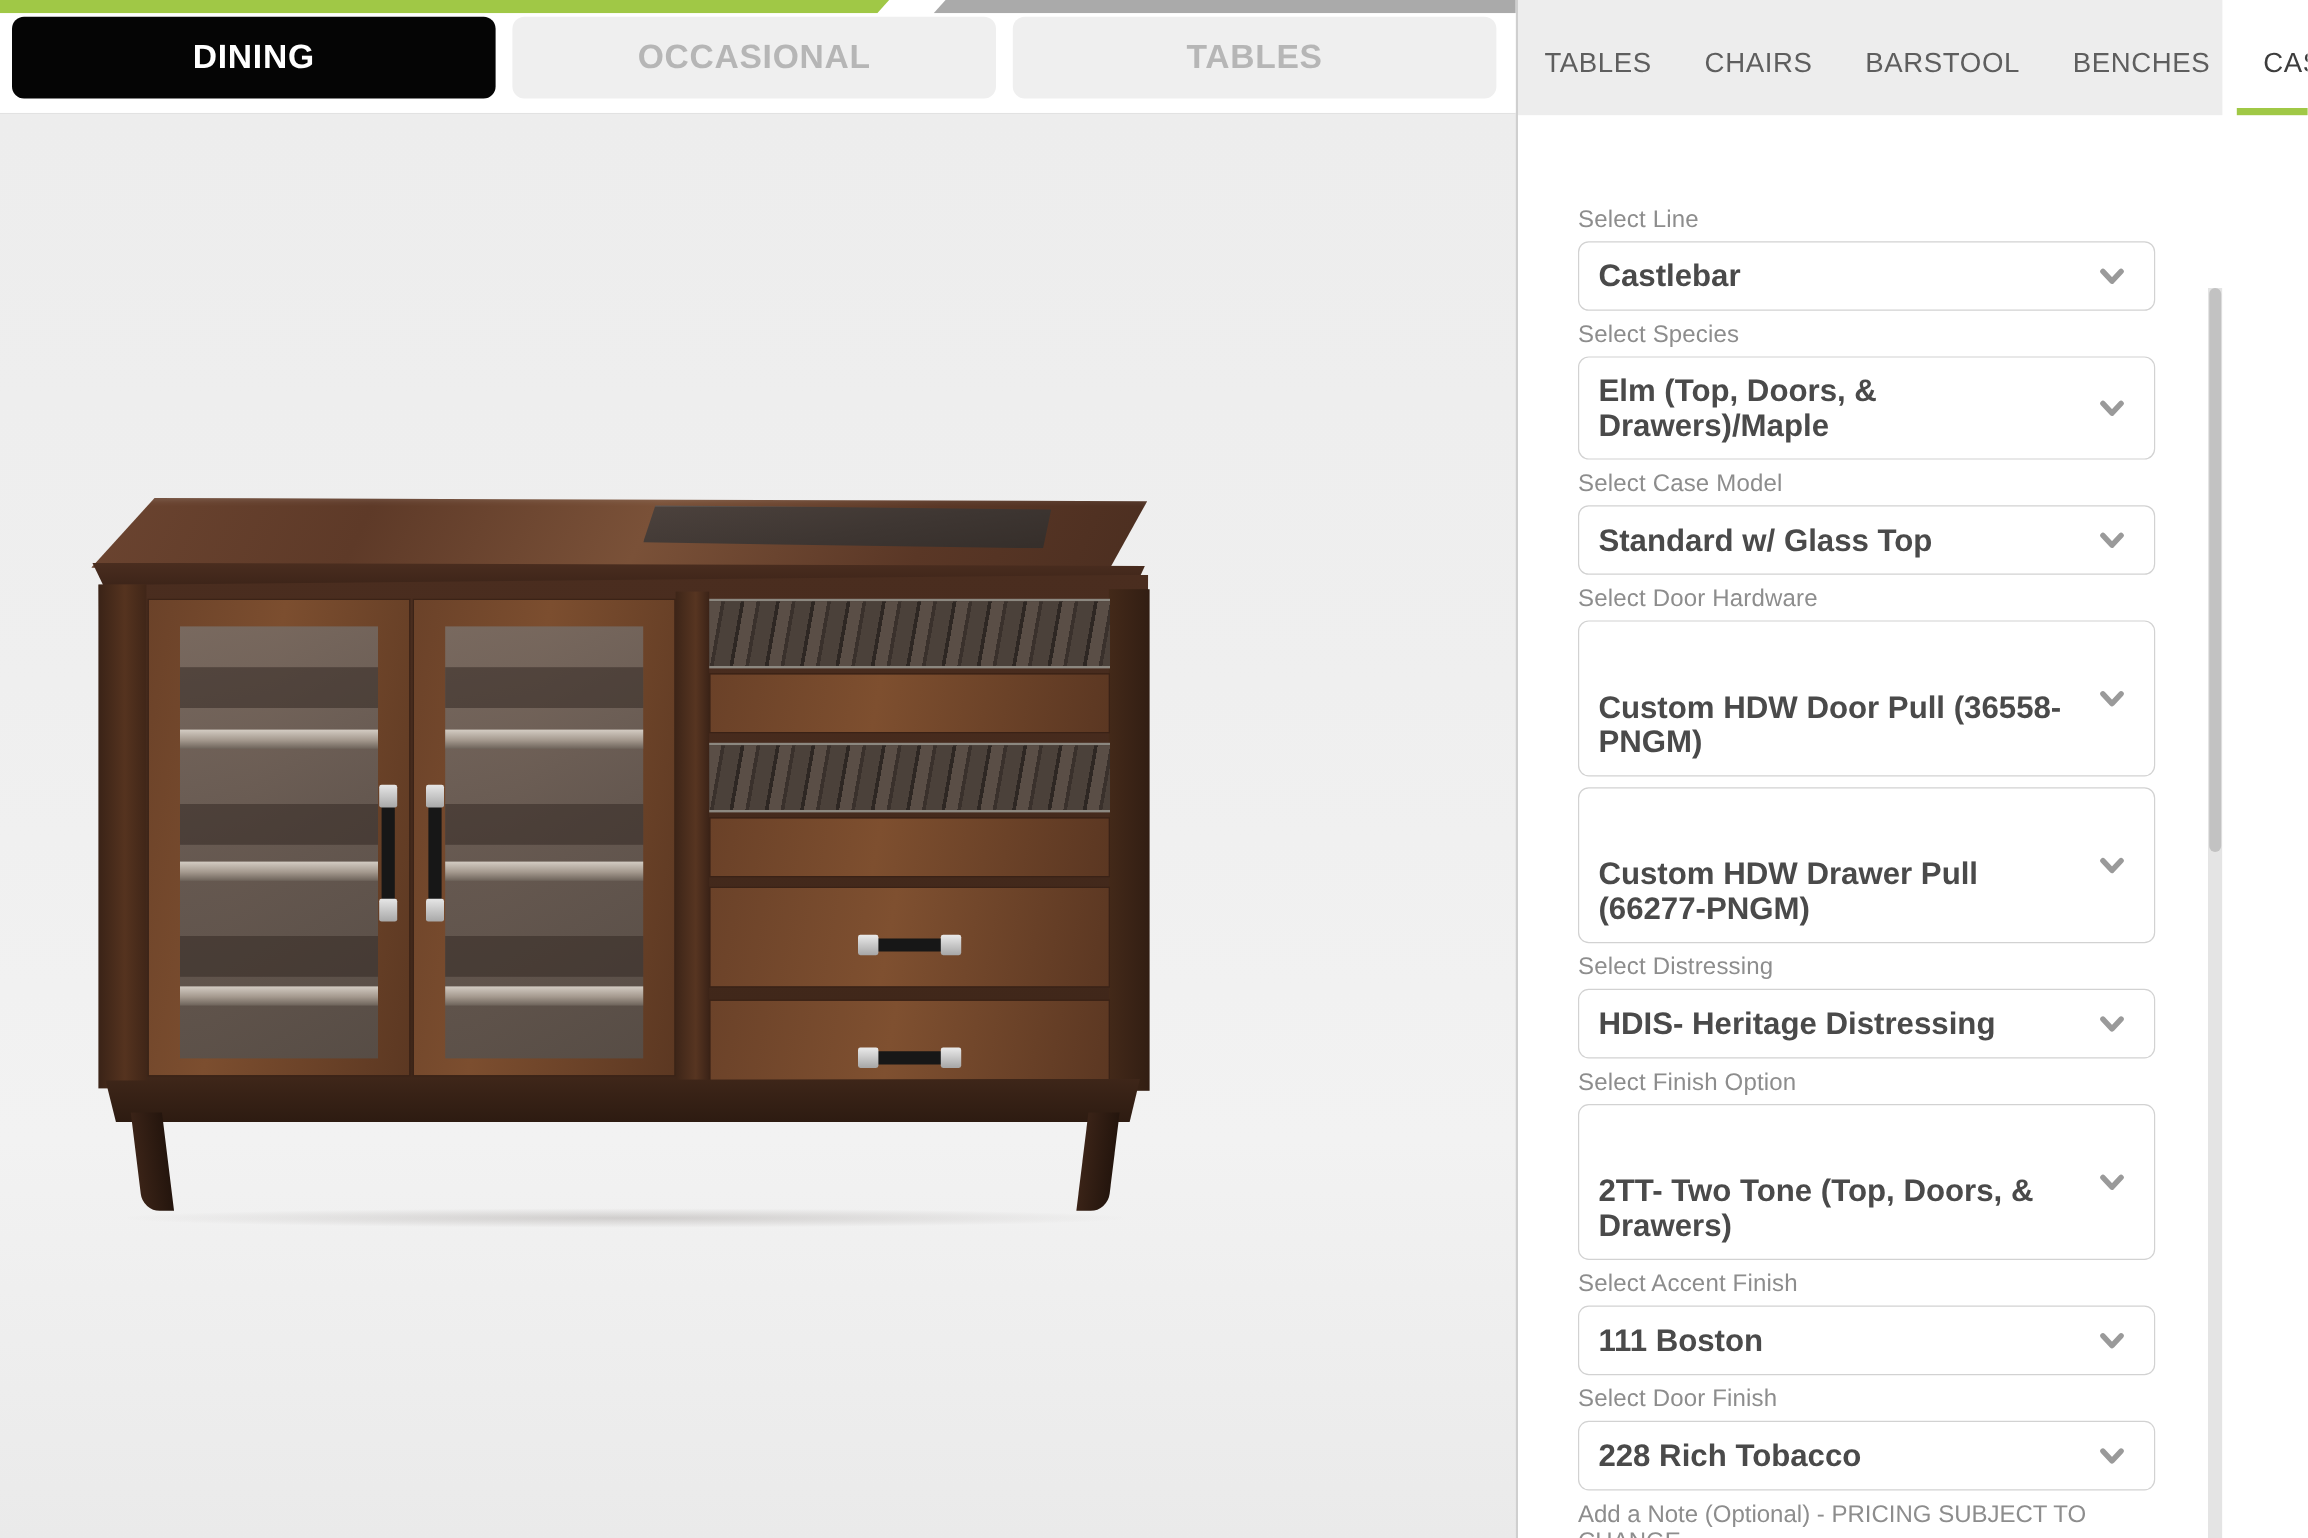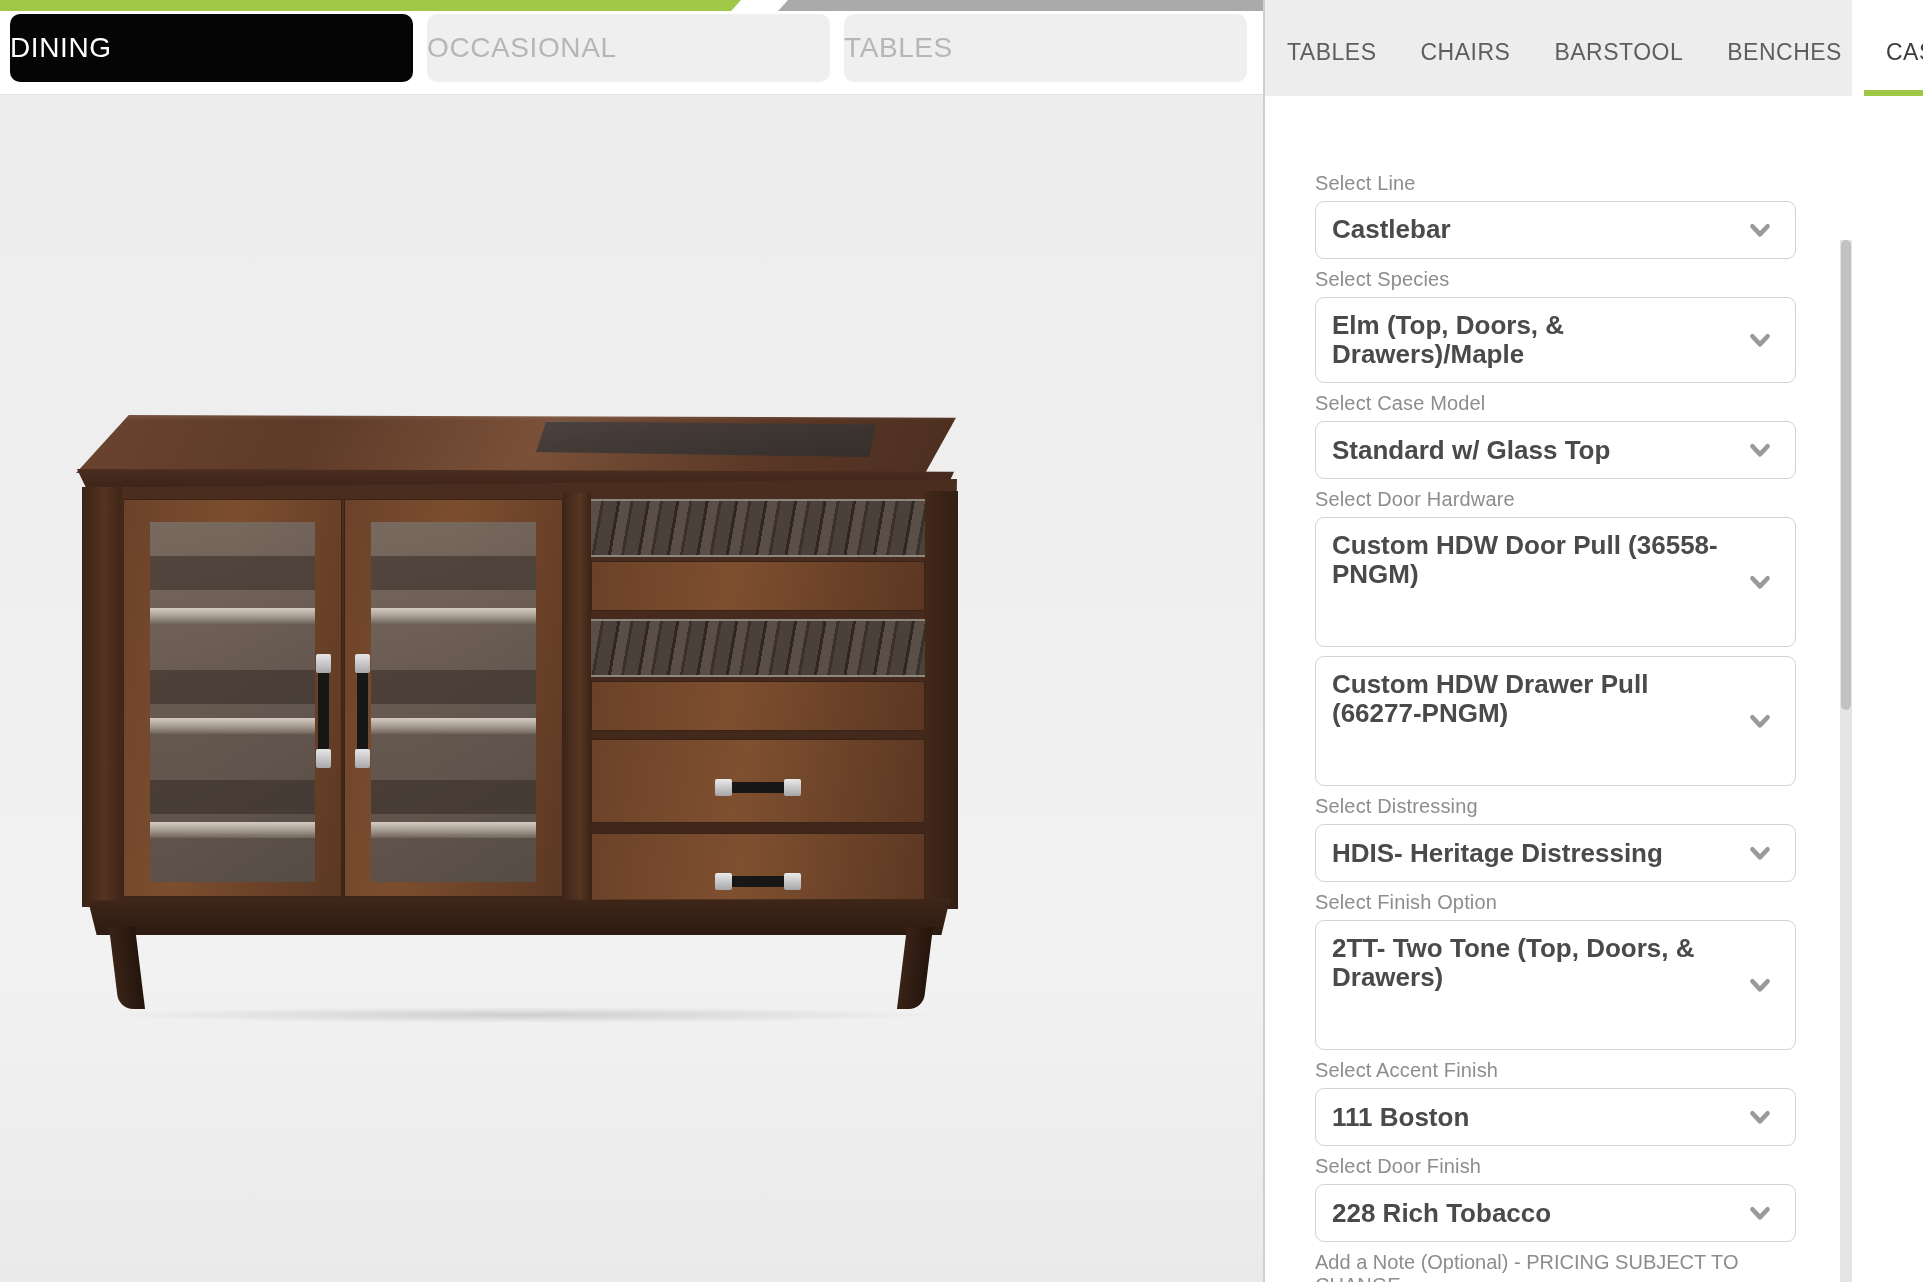--- a/index.html
+++ b/index.html
@@ -62,23 +62,23 @@
     padding: 14px 16px 0 10px;
     height: 94px;
     background: #ffffff;
     z-index: 4;
   }
   .cat-tab {
     flex: 1;
     border-radius: 10px;
     display: flex;
     align-items: center;
-    justify-content: flex-start;
+    justify-content: center;
     font-size: 28px;
-    font-weight: normal;
+    font-weight: bold;
     letter-spacing: 0.6px;
     height: 68px;
     cursor: pointer;
     user-select: none;
   }
   .cat-tab.active { background: #050505; color: #ffffff; }
   .cat-tab.inactive { background: #EFEFEF; color: #B6B6B6; }
 
   .viewer-divider {
     height: 1px;
@@ -358,21 +358,21 @@
     font-weight: bold;
     color: #4A4A4A;
     line-height: 1.12;
     cursor: pointer;
     min-height: 58px;
     display: flex;
     align-items: center;
   }
   .select-box.tall {
     min-height: 130px;
-    align-items: flex-start;
+    align-items: flex-end;
   }
   .chev {
     position: absolute;
     right: 22px;
     top: 50%;
     transform: translateY(-50%);
     width: 26px;
     height: 26px;
     pointer-events: none;
   }

